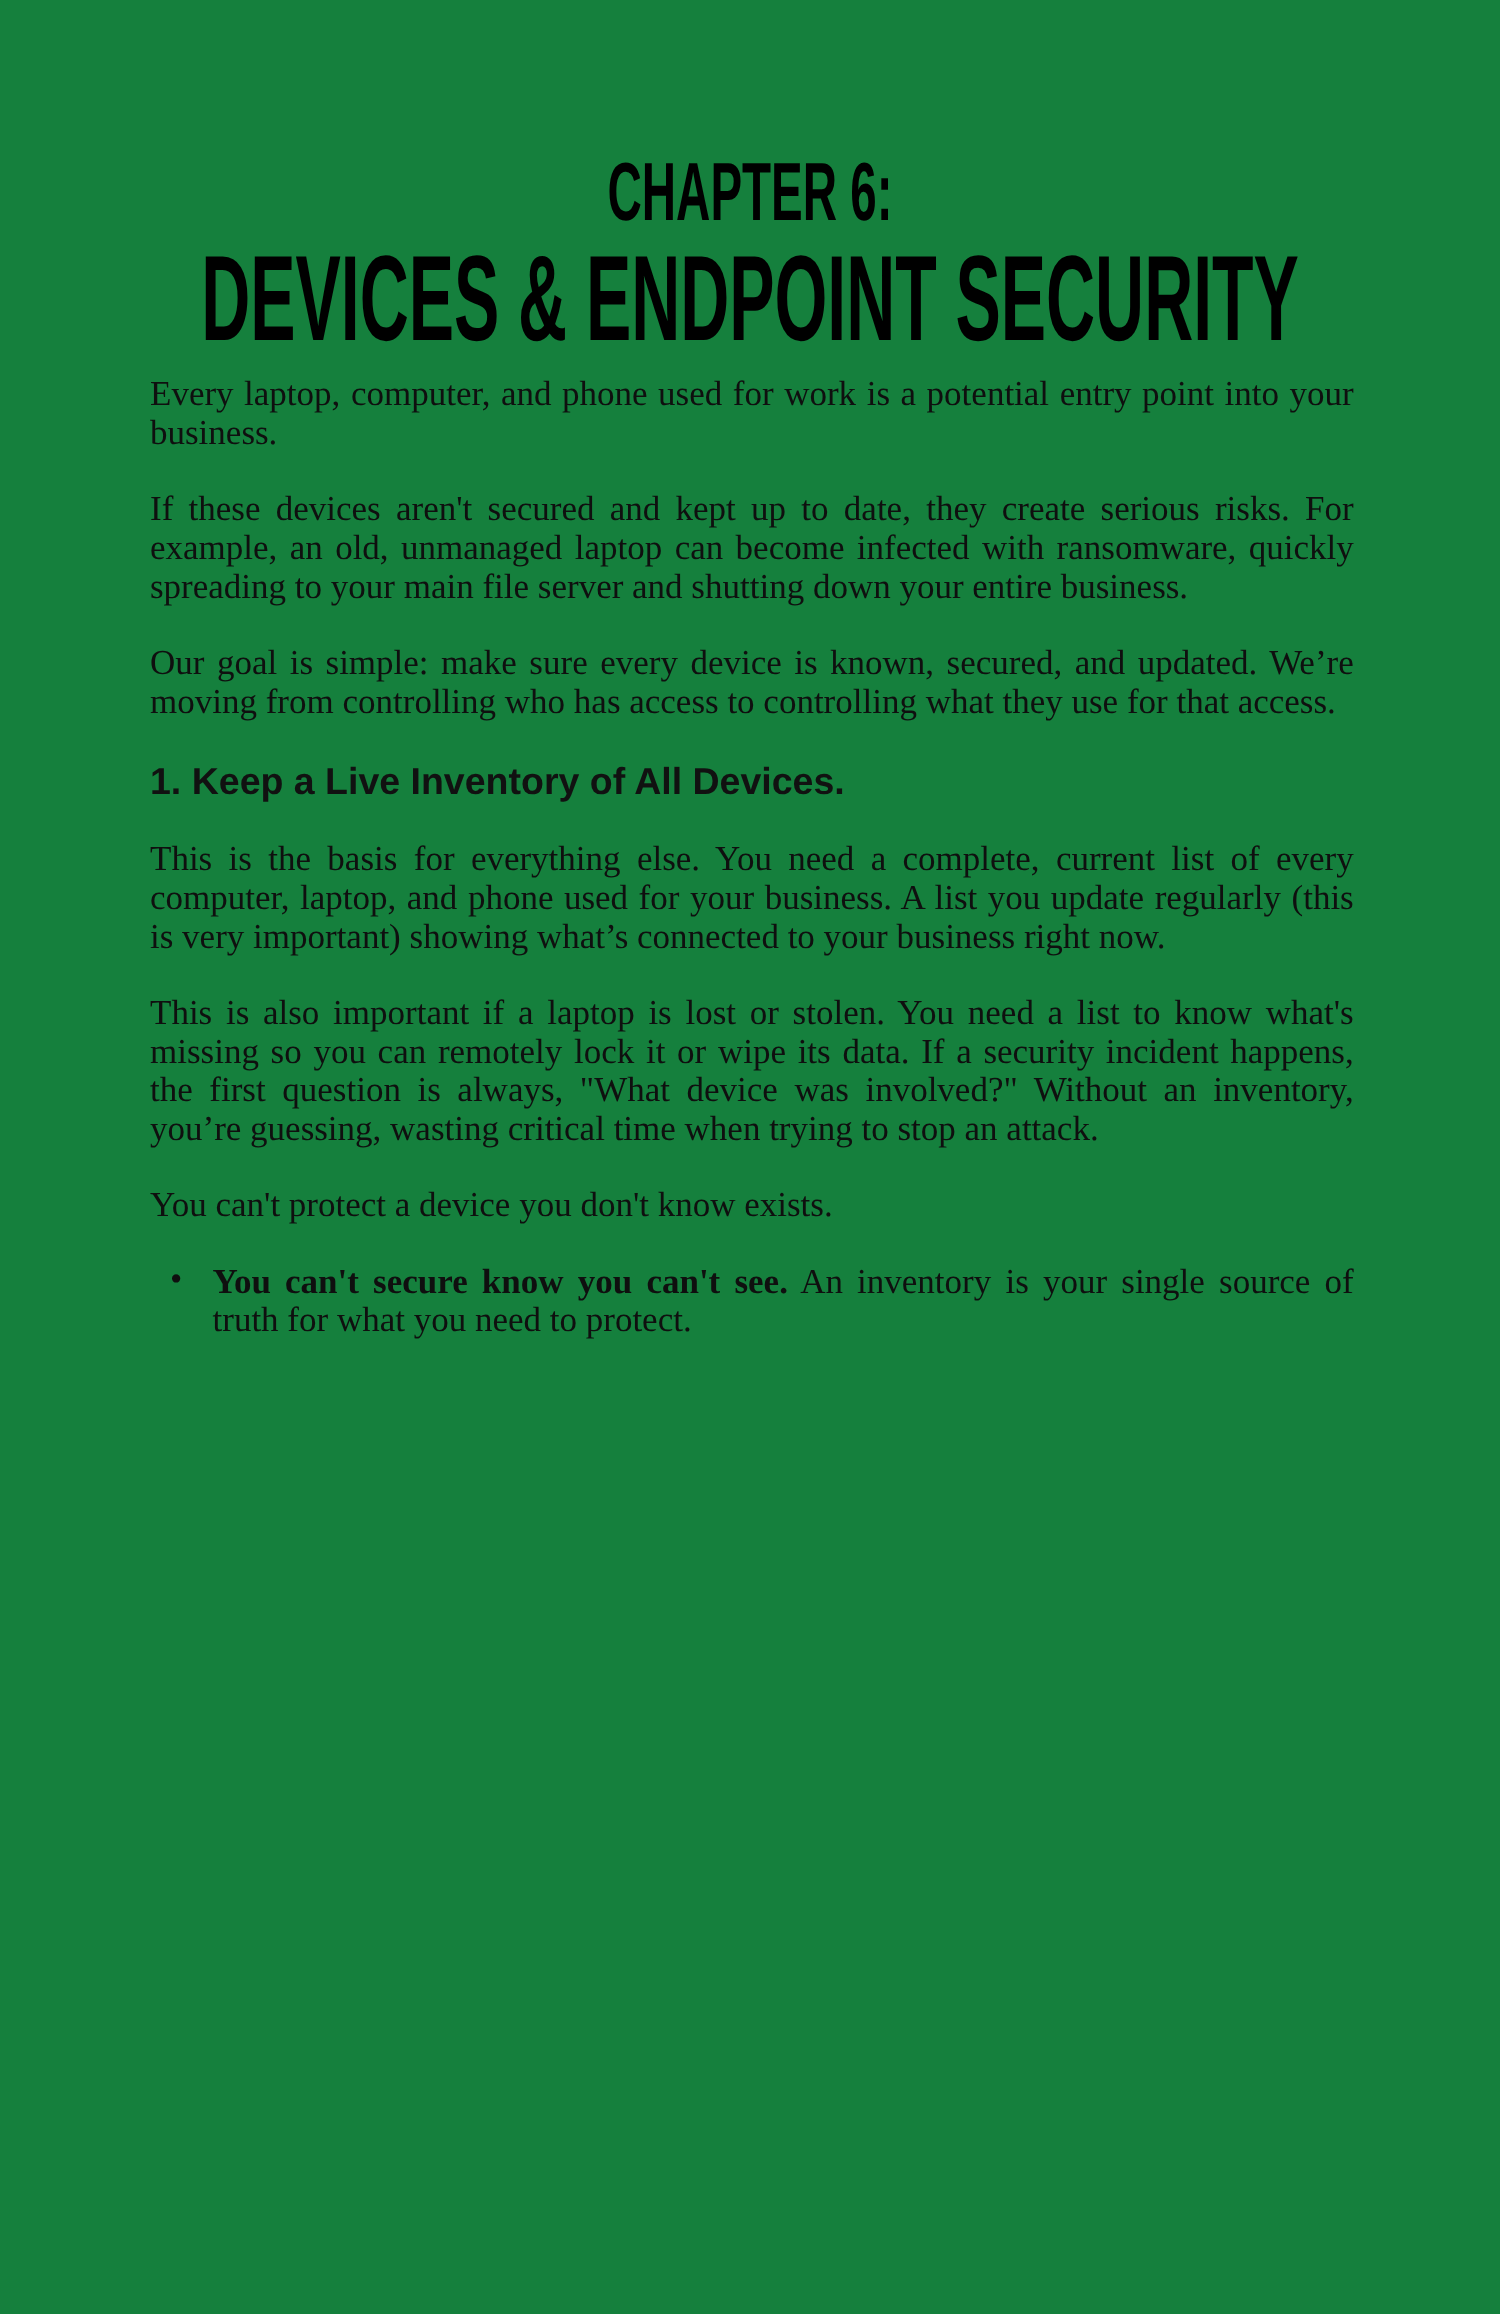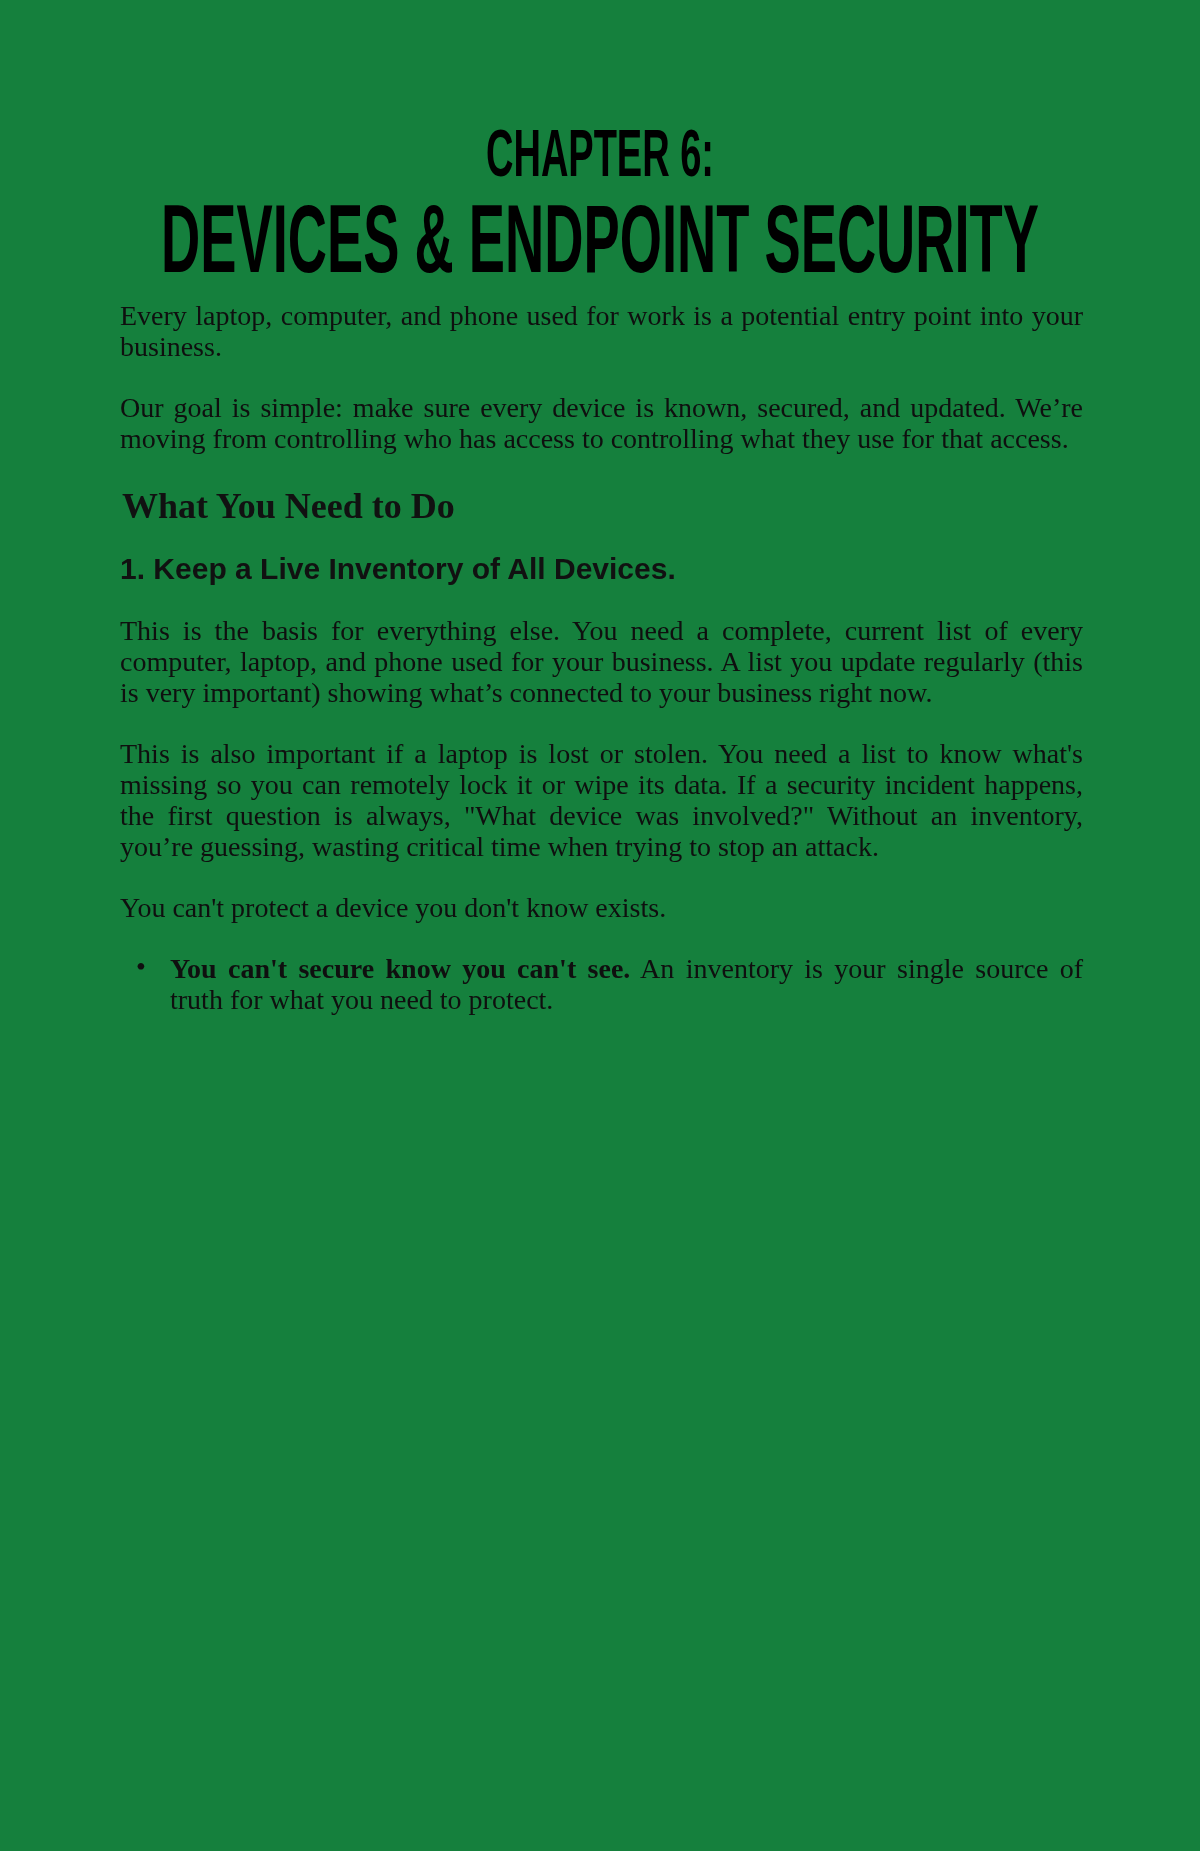--- a/index.html
+++ b/index.html
@@ -104,23 +104,23 @@
       <text x="481" y="76" font-size="66" text-anchor="middle" textLength="228" lengthAdjust="spacingAndGlyphs">CHAPTER 6:</text>
     </svg>
     <svg class="title-svg" width="963" height="100">
       <text x="481" y="92" font-size="97" text-anchor="middle" textLength="878" lengthAdjust="spacingAndGlyphs">DEVICES &amp; ENDPOINT SECURITY</text>
     </svg>
   </header>
 
   <main class="body-col">
 
     <p>Every laptop, computer, and phone used for work is a potential entry point into your business.</p>
+    <p>If these devices aren't secured and kept up to date, they create serious risks. For example, an old, unmanaged laptop can become infected with ransomware, quickly spreading to your main file server and shutting down your entire business.</p>
     <p>Our goal is simple: make sure every device is known, secured, and updated. We’re moving from controlling who has access to controlling what they use for that access.</p>
 
-    <h2 class="section-heading">What You Need to Do</h2>
 
 
     <h3 class="step-heading">1. Keep a Live Inventory of All Devices.</h3>
 
     <p>This is the basis for everything else. You need a complete, current list of every computer, laptop, and phone used for your business. A list you update regularly (this is very important) showing what’s connected to your business right now.</p>
     <p>This is also important if a laptop is lost or stolen. You need a list to know what's missing so you can remotely lock it or wipe its data. If a security incident happens, the first question is always, "What device was involved?" Without an inventory, you’re guessing, wasting critical time when trying to stop an attack.</p>
     <p>You can't protect a device you don't know exists.</p>
 
     <ul class="bullet-list">
       <li>

